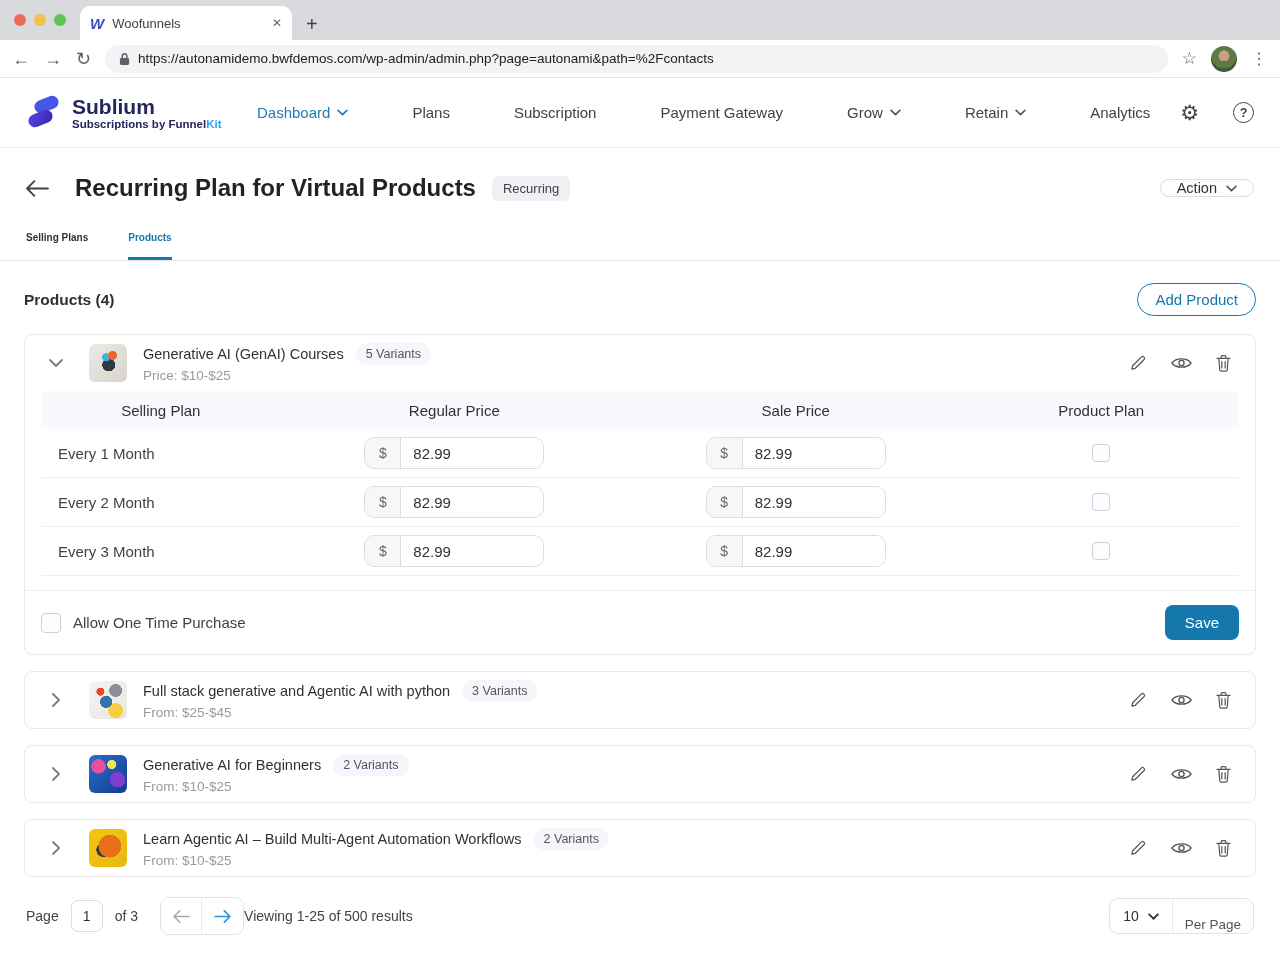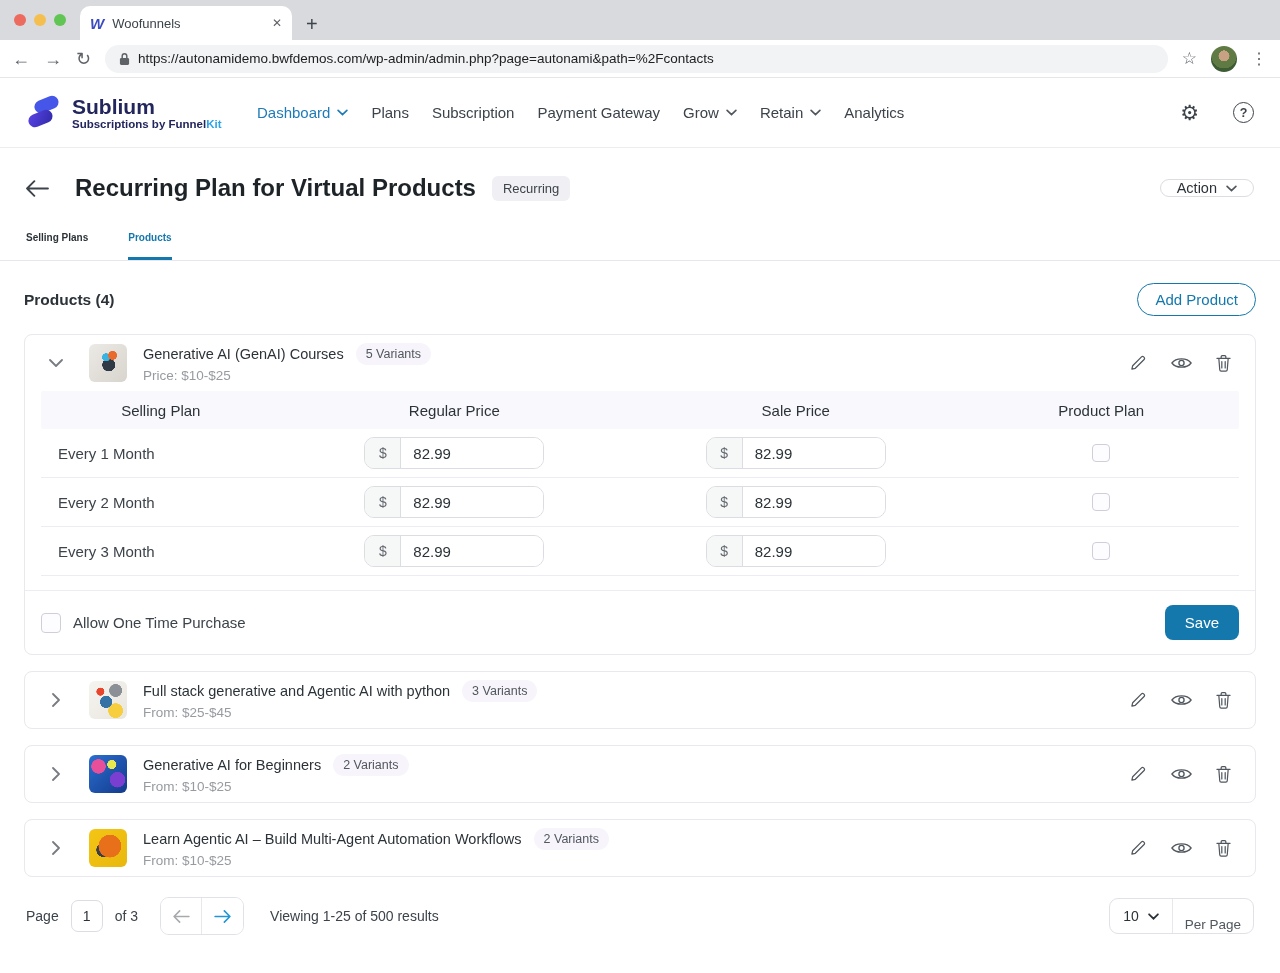--- a/index.html
+++ b/index.html
@@ -33,21 +33,21 @@
   .app-header { height:70px; background:#fff; border-bottom:1px solid #ededf0;
     display:flex; align-items:center; padding:0 26px; }
   .logo { display:flex; align-items:center; gap:10px; min-width:215px; }
   .logo-mark { position:relative; width:36px; height:40px; }
   .logo-mark i { position:absolute; width:25px; height:13px; border-radius:8px; display:block; }
   .logo-mark .p1 { background:#4656e8; transform:rotate(-22deg); top:5px; left:8px; }
   .logo-mark .p2 { background:linear-gradient(135deg,#5a43e6,#2f2aa8); transform:rotate(-22deg); top:19px; left:2px; }
   .logo-text .name { font-size:21px; font-weight:800; color:#23265c; line-height:1.1; }
   .logo-text .sub  { font-size:11.5px; font-weight:700; color:#23265c; }
   .logo-text .sub b { color:#2ba3e8; font-weight:700; }
-  .main-nav { display:flex; align-items:center; gap:23px; flex:1; padding-left:16px; }
+  .main-nav { display:flex; align-items:center; gap:64px; flex:1; padding-left:16px; }
   .nav-item { font-size:15px; color:#3c434a; display:flex; align-items:center; gap:7px; cursor:pointer; }
   .nav-item.active { color:#1e7bb8; }
   .chev { display:inline-flex; }
   .header-icons { display:flex; align-items:center; gap:34px; }
   .gear-glyph { font-size:21px; color:#3c434a; line-height:1; }
   .help-circle { width:21px; height:21px; border:1.6px solid #3c434a; border-radius:50%;
     display:flex; align-items:center; justify-content:center; font-size:12.5px; font-weight:700; color:#3c434a; }
 
   
   .page-title-row { display:flex; align-items:center; padding:26px 26px 0 26px; }
@@ -128,21 +128,21 @@
 
   
   .pagination { display:flex; align-items:center; margin:20px 2px 0 2px; font-size:14px; color:#3c434a; }
   .page-input { width:32px; height:32px; border:1px solid #dcdce3; border-radius:7px; text-align:center;
     font-size:14px; color:#2c3338; margin:0 12px; font-family:"Liberation Sans", sans-serif; outline:none; }
   .of-label { margin-right:22px; }
   .pager { display:flex; border:1px solid #e1e1e8; border-radius:9px; overflow:hidden; background:#fff; }
   .pager button { width:41px; height:36px; background:#fff; border:none; display:flex; align-items:center;
     justify-content:center; cursor:pointer; }
   .pager button:first-child { border-right:1px solid #e7e7ec; }
-  .viewing { margin-left:26px; }
+  .viewing { }
   .per-page { margin-left:auto; display:flex; align-items:center; border:1px solid #e1e1e8;
     border-radius:9px; height:36px; background:#fff; overflow:hidden; }
   .pp-val { display:flex; align-items:center; gap:9px; padding:0 13px; font-size:14px; color:#2c3338;
     border-right:1px solid #e7e7ec; height:100%; }
   .pp-label { padding:0 12px; font-size:13.5px; color:#50575e;margin-top:16px; }
 </style>
 </head>
 <body>
 
 <div class="tab-strip">

